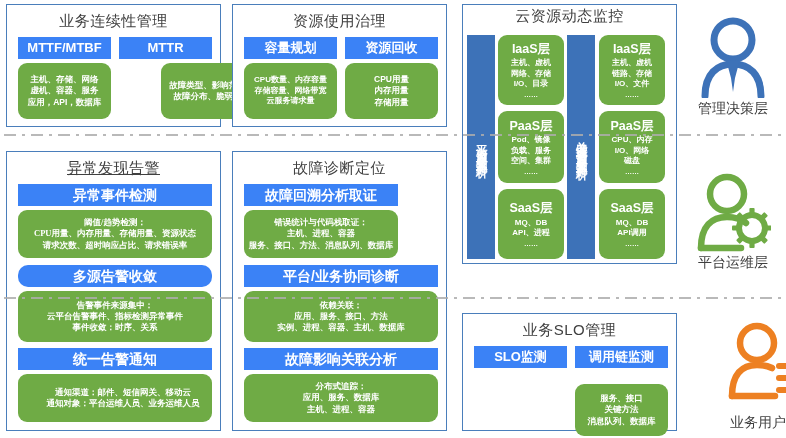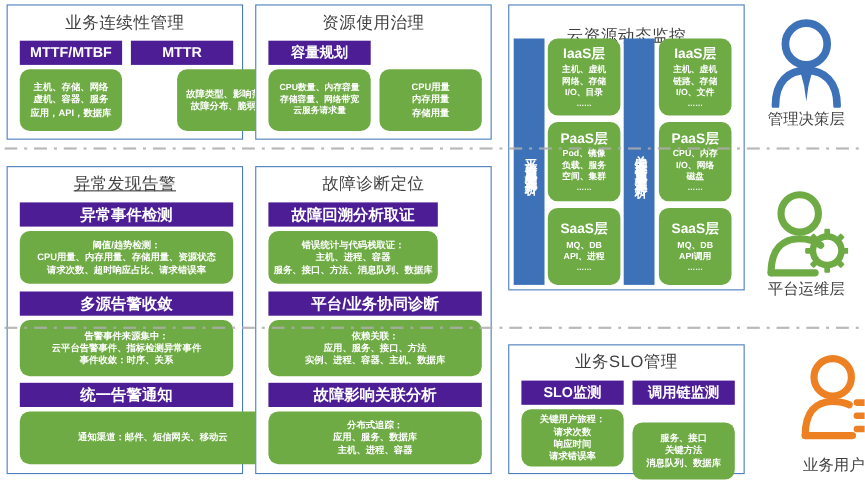--- a/index.html
+++ b/index.html
@@ -22,21 +22,21 @@
     text-align:center;
     color:#404040;
     font-size:15px;
     font-weight:400;
     letter-spacing:.5px;
     line-height:1;
   }
 
   
   .bluebar{
-    background:#4c1d95;
+    background:#3b82f6;
     color:#ffffff;
     text-align:left;
     font-weight:700;
     box-sizing:border-box;
     display:flex;align-items:center;justify-content:center;
     line-height:1.05;
   }
   
   .greenbox{
     background:#6fab45;
@@ -115,35 +115,36 @@
     <div class="greenbox" style="position:absolute;left:112px;top:58px;width:93px;height:56px;font-size:8.5px;margin-left:42px;">
       <div class="ln">故障类型、影响范围</div>
       <div class="ln">故障分布、脆弱点</div>
     </div>
   </div>
 
   <div class="panel" style="left:232px;top:4px;width:215px;height:123px;">
     <div class="panel-title" style="margin-top:8px;">资源使用治理</div>
 
     <div class="bluebar" style="position:absolute;left:11px;top:32px;width:93px;height:22px;font-size:13px;">容量规划</div>
+    <div class="bluebar" style="position:absolute;left:112px;top:32px;width:93px;height:22px;font-size:13px;">资源回收</div>
 
     <div class="greenbox" style="position:absolute;left:11px;top:58px;width:93px;height:56px;font-size:8px;">
       <div class="ln">CPU数量、内存容量</div>
       <div class="ln">存储容量、网络带宽</div>
       <div class="ln">云服务请求量</div>
     </div>
     <div class="greenbox" style="position:absolute;left:112px;top:58px;width:93px;height:56px;font-size:8.5px;">
       <div class="ln">CPU用量</div>
       <div class="ln">内存用量</div>
       <div class="ln">存储用量</div>
     </div>
   </div>
 
   <div class="panel" style="left:462px;top:4px;width:215px;height:260px;">
-    <div class="panel-title" style="margin-top:20px;">云资源动态监控</div>
+    <div class="panel-title" style="margin-top:5px;font-family:Liberation Mono, monospace;">云资源动态监控</div>
 
     <div class="vrail" style="left:4px;top:30px;width:28px;height:224px;">
       <span>平台资源用量监测分析</span>
     </div>
 
     <div class="vrail" style="left:104px;top:30px;width:28px;height:224px;">
       <span>关键业务资源用量监测分析</span>
     </div>
 
     <div class="greenbox" style="position:absolute;left:35px;top:30px;width:66px;height:70px;font-size:8px;">
@@ -186,36 +187,37 @@
       <div class="ln">MQ、DB</div>
       <div class="ln">API调用</div>
       <div class="ln" style="font-size:7px;">……</div>
     </div>
   </div>
 
   <div class="panel" style="left:6px;top:151px;width:215px;height:280px;">
     <div class="panel-title" style="margin-top:8px;text-decoration:underline;">异常发现告警</div>
 
     <div class="bluebar" style="position:absolute;left:11px;top:32px;width:194px;height:22px;font-size:14px;">异常事件检测</div>
-    <div class="greenbox" style="position:absolute;left:11px;top:58px;width:194px;height:48px;font-size:8.5px;">
+    <div class="greenbox" style="position:absolute;left:11px;top:58px;width:194px;height:48px;font-size:8.5px;font-family:Liberation Serif, serif;">
       <div class="ln">阈值/趋势检测：</div>
       <div class="ln">CPU用量、内存用量、存储用量、资源状态</div>
       <div class="ln">请求次数、超时响应占比、请求错误率</div>
     </div>
 
-    <div class="bluebar" style="position:absolute;left:11px;top:113px;width:194px;height:22px;font-size:14px;">多源告警收敛</div>
+    <div class="bluebar" style="position:absolute;left:11px;top:113px;width:194px;height:22px;font-size:14px;border-radius:10px;">多源告警收敛</div>
     <div class="greenbox" style="position:absolute;left:11px;top:139px;width:194px;height:51px;font-size:8.5px;">
       <div class="ln">告警事件来源集中：</div>
       <div class="ln">云平台告警事件、指标检测异常事件</div>
       <div class="ln">事件收敛：时序、关系</div>
     </div>
 
     <div class="bluebar" style="position:absolute;left:11px;top:196px;width:194px;height:22px;font-size:14px;">统一告警通知</div>
-    <div class="greenbox" style="position:absolute;left:11px;top:222px;width:226px;height:48px;font-size:8.5px;padding-left:16px;">
+    <div class="greenbox" style="position:absolute;left:11px;top:222px;width:194px;height:48px;font-size:8.5px;padding-left:16px;">
       <div class="ln">通知渠道：邮件、短信网关、移动云</div>
+      <div class="ln">通知对象：平台运维人员、业务运维人员</div>
     </div>
   </div>
 
   <div class="panel" style="left:232px;top:151px;width:215px;height:280px;">
     <div class="panel-title" style="margin-top:8px;">故障诊断定位</div>
 
     <div class="bluebar" style="position:absolute;left:11px;top:32px;width:154px;height:22px;font-size:14px;">故障回溯分析取证</div>
     <div class="greenbox" style="position:absolute;left:11px;top:58px;width:154px;height:48px;font-size:8.5px;">
       <div class="ln">错误统计与代码栈取证：</div>
       <div class="ln">主机、进程、容器</div>
@@ -236,26 +238,20 @@
       <div class="ln">主机、进程、容器</div>
     </div>
   </div>
 
   <div class="panel" style="left:462px;top:313px;width:215px;height:118px;">
     <div class="panel-title" style="margin-top:8px;">业务SLO管理</div>
 
     <div class="bluebar" style="position:absolute;left:112px;top:32px;width:93px;height:22px;font-size:13px;">调用链监测</div>
     <div class="bluebar" style="position:absolute;left:11px;top:32px;width:93px;height:22px;font-size:13px;">SLO监测</div>
 
-    <div class="greenbox" style="position:absolute;left:11px;top:58px;width:93px;height:52px;font-size:8.5px;">
-      <div class="ln">关键用户旅程：</div>
-      <div class="ln">请求次数</div>
-      <div class="ln">响应时间</div>
-      <div class="ln">请求错误率</div>
-    </div>
     <div class="greenbox" style="position:absolute;left:112px;top:58px;width:93px;height:52px;font-size:8.5px;margin-top:12px;">
       <div class="ln">服务、接口</div>
       <div class="ln">关键方法</div>
       <div class="ln">消息队列、数据库</div>
     </div>
   </div>
 
   <div class="sep dotdash" style="left:4px;top:134px;width:780px;"></div>
   <div class="sep dotdash" style="left:4px;top:297px;width:780px;"></div>
 

